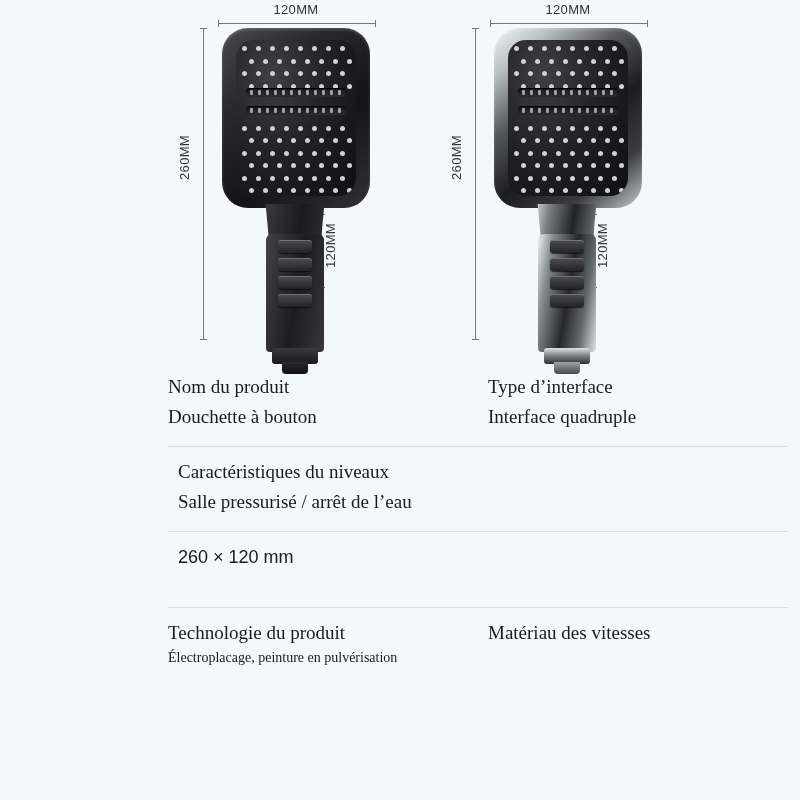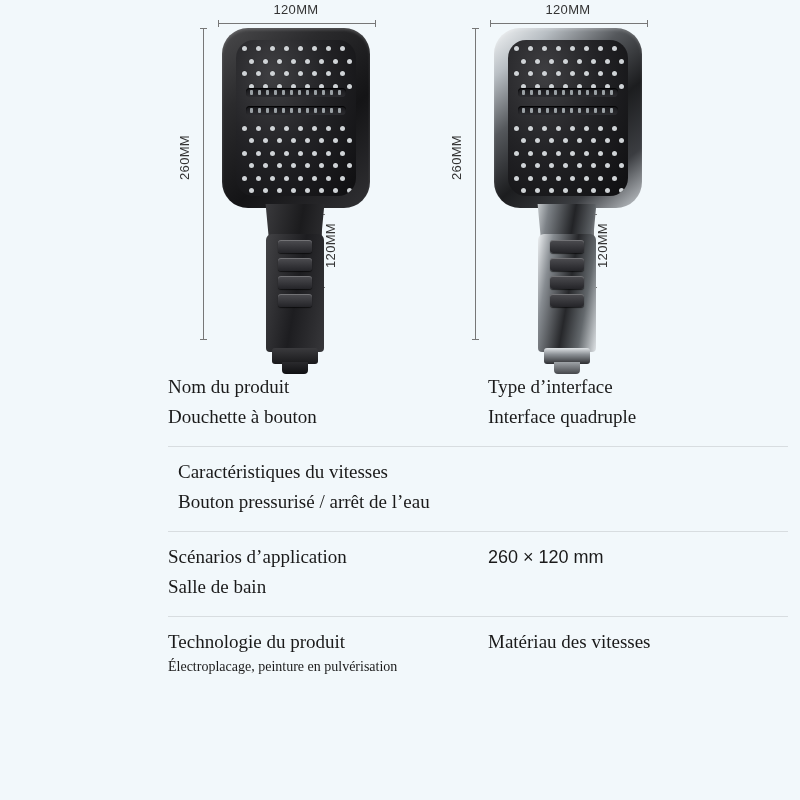--- a/index.html
+++ b/index.html
@@ -579,30 +579,26 @@
       <div class="spec-value">Douchette à bouton</div>
     </div>
     <div class="spec-cell right">
       <div class="spec-label">Type d’interface</div>
       <div class="spec-value">Interface quadruple</div>
     </div>
   </div>
 
   <div class="spec-row">
     <div class="spec-cell right">
-      <div class="spec-label">Caractéristiques du vitesses</div>
-      <div class="spec-value">Bouton pressurisé / arrêt de l’eau</div>
+      <div class="spec-label">Caractéristiques du niveaux</div>
+      <div class="spec-value">Salle pressurisé / arrêt de l’eau</div>
     </div>
   </div>
 
   <div class="spec-row">
-    <div class="spec-cell">
-      <div class="spec-label">Scénarios d’application</div>
-      <div class="spec-value">Salle de bain</div>
-    </div>
     <div class="spec-cell right">
       <div class="spec-value sans">260 × 120 mm</div>
     </div>
   </div>
 
   <div class="spec-row">
     <div class="spec-cell">
       <div class="spec-label">Technologie du produit</div>
       <div class="spec-value small">Électroplacage, peinture en pulvérisation</div>
     </div>

